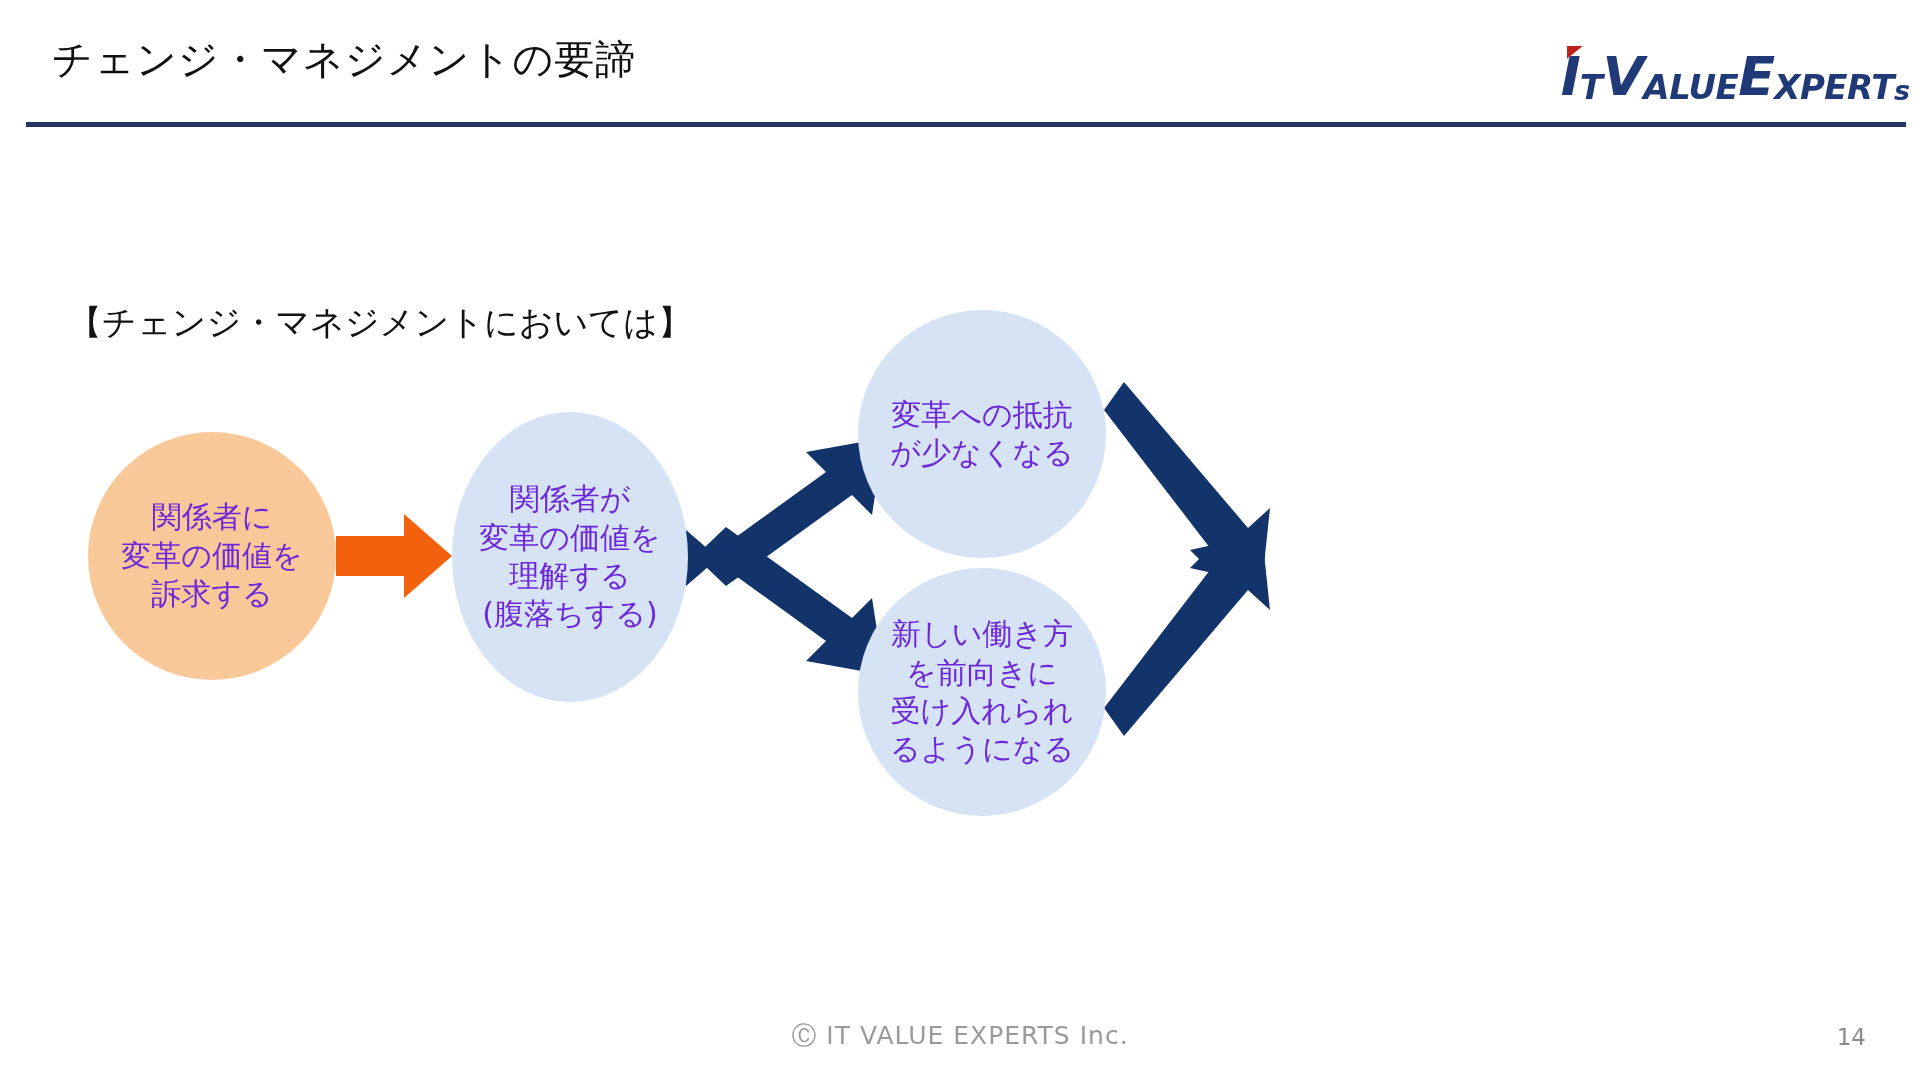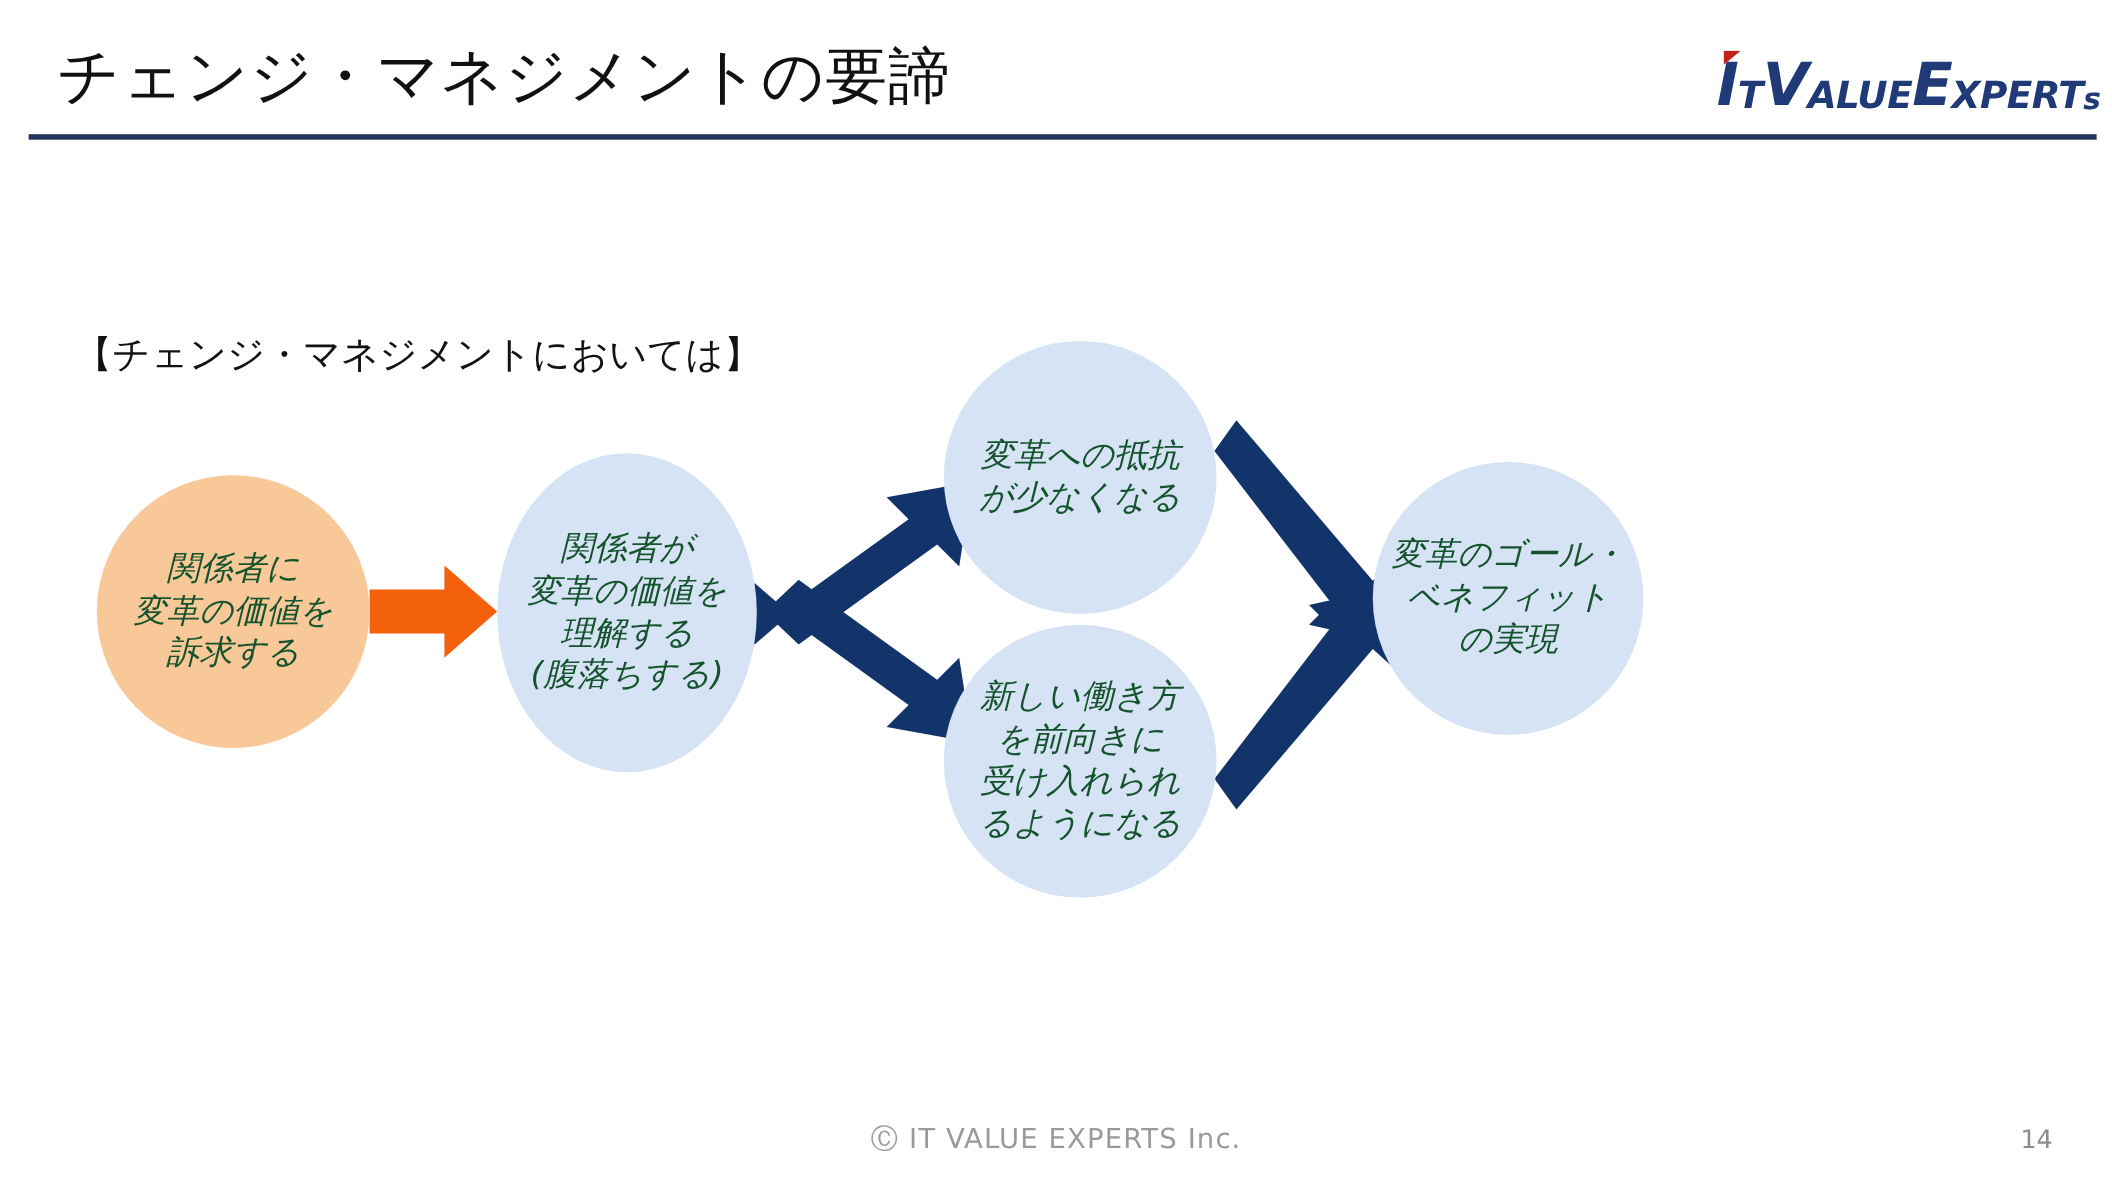--- a/index.html
+++ b/index.html
@@ -12,21 +12,21 @@
   #slide {
     position:relative;
     width:1920px; height:1080px;
     background:#ffffff;
   }
 
   
   #slide-title {
     position:absolute;
     left:52px; top:32px;
-    font-size:56px;
+    font-size:40px;
     font-weight:400;
     color:#111111;
     letter-spacing:1px;
     white-space:nowrap;
   }
   #logo {
     position:absolute;
     right:10px; top:42px;
     height:62px;
     display:flex; align-items:flex-end;
@@ -77,24 +77,23 @@
     left:0; top:360px;
     width:1920px; height:620px;
   }
   .node {
     position:absolute;
     border-radius:50%;
     display:flex;
     align-items:center;
     justify-content:center;
     text-align:center;
-    color:#14532d;
+    color:#6d28d9;
     line-height:1.28;
     white-space:pre-line;
-    font-style:italic;
   }
   .node.orange { background:#F8C899;text-align:center; }
   .node.blue   { background:#D5E3F4; }
 
   #node-source  { left:88px;  top:72px;  width:248px; height:248px; font-size:30px; }
   #node-mid     { left:452px; top:52px;  width:236px; height:290px; font-size:30px; }
   #node-top     { left:858px; top:-50px; width:248px; height:248px; font-size:30px; }
   #node-bottom  { left:858px; top:208px; width:248px; height:248px; font-size:30px; }
   #node-goal    { left:1248px;top:60px;  width:246px; height:248px; font-size:30px; }
 
@@ -167,22 +166,19 @@
 (腹落ちする)</div>
 
     <div class="node blue" id="node-top">変革への抵抗
 が少なくなる</div>
 
     <div class="node blue" id="node-bottom">新しい働き方
 を前向きに
 受け入れられ
 るようになる</div>
 
-    <div class="node blue" id="node-goal">変革のゴール・
-ベネフィット
-の実現</div>
   </div>
 
   <div id="footer-copy">Ⓒ IT VALUE EXPERTS Inc.</div>
 
   <div id="page-number">14</div>
 
 </div>
 
 </body></html>

